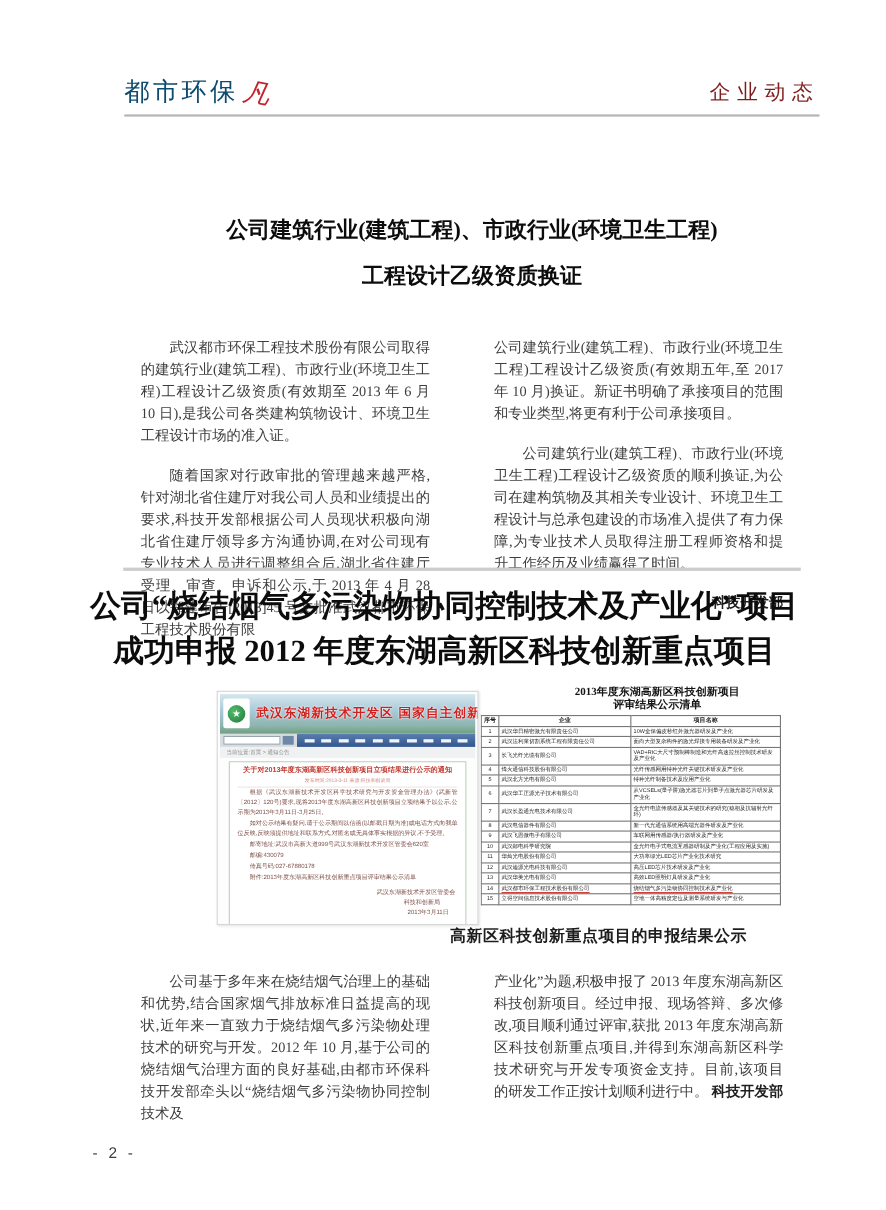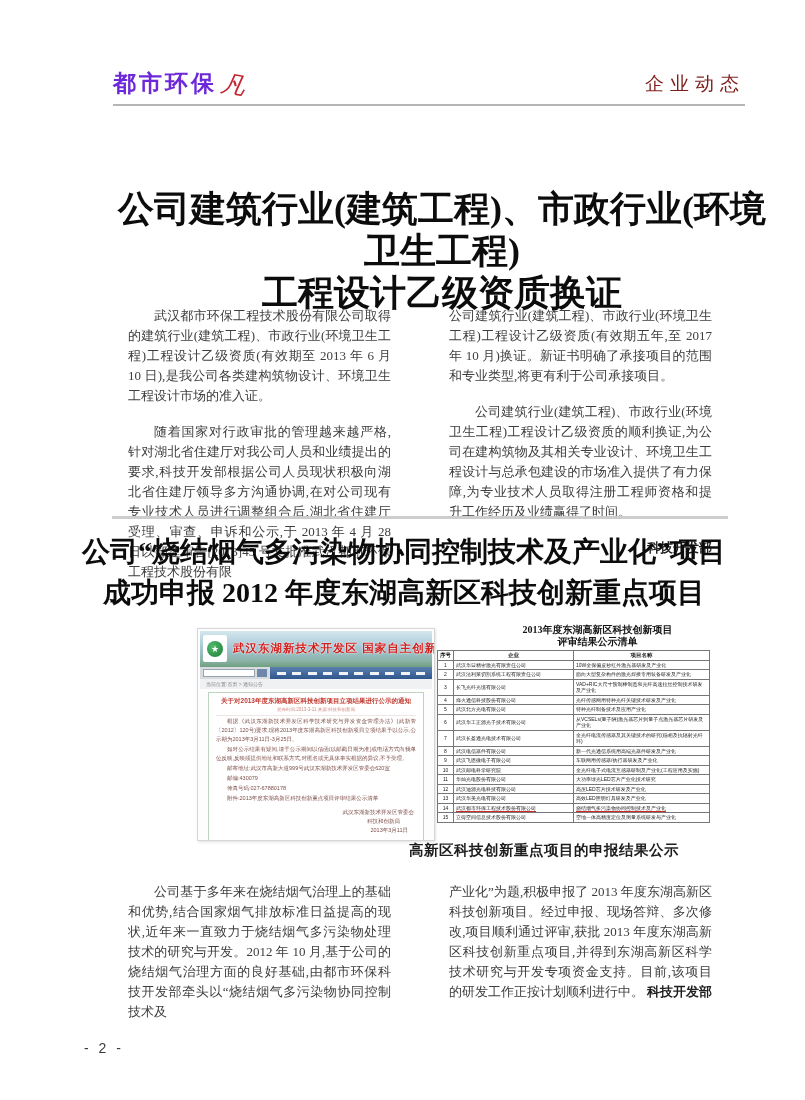--- a/index.html
+++ b/index.html
@@ -2,29 +2,29 @@
 <html><head>
 <meta charset="utf-8">
 <style>
   html,body{margin:0;padding:0;background:#ffffff;}
   .page{position:relative;width:805px;height:1100px;background:#ffffff;overflow:hidden;
         font-family:"Liberation Serif","DejaVu Serif",serif;color:#3c3c3c;}
 
   
   .masthead{position:absolute;left:113px;top:66px;width:632px;height:38px;
             border-bottom:2px solid #b5b5b5;font-family:"Liberation Sans","DejaVu Sans",sans-serif;}
-  .brand{position:absolute;left:0;bottom:5px;font-size:23px;font-weight:bold;color:#6d28d9;letter-spacing:3px;}
+  .brand{position:absolute;left:0;bottom:5px;font-size:23px;font-weight:normal;color:#0c4a6e;letter-spacing:3px;}
   .brand-mark{position:absolute;left:108px;bottom:3px;color:#c4242e;font-size:24px;font-style:italic;
               font-family:"DejaVu Serif",serif;transform:rotate(10deg);}
   .section-label{position:absolute;right:0;bottom:7px;font-size:19px;color:#7f1d1d;letter-spacing:6px;}
 
   
   .a-title{position:absolute;text-align:center;font-weight:bold;color:#0c0c0c;
            font-family:"Liberation Serif","DejaVu Serif",serif;}
-  .a1-title{top:188px;left:112px;width:660px;font-size:36px;line-height:42px;}
+  .a1-title{top:188px;left:99px;width:660px;font-size:20px;line-height:42px;}
   .a2-title{top:531px;left:74px;width:660px;font-size:28px;line-height:41px;}
 
   
   .cols{position:absolute;left:112px;width:616px;display:flex;gap:26px;
         font-size:13px;line-height:20px;text-align:justify;color:#3d3d3d;}
   .cols .col{width:295px;}
   .cols1{top:290px;}
   .cols2{top:866px;}
   .col p{margin:16px;}
   .ind{text-indent:2em;}

